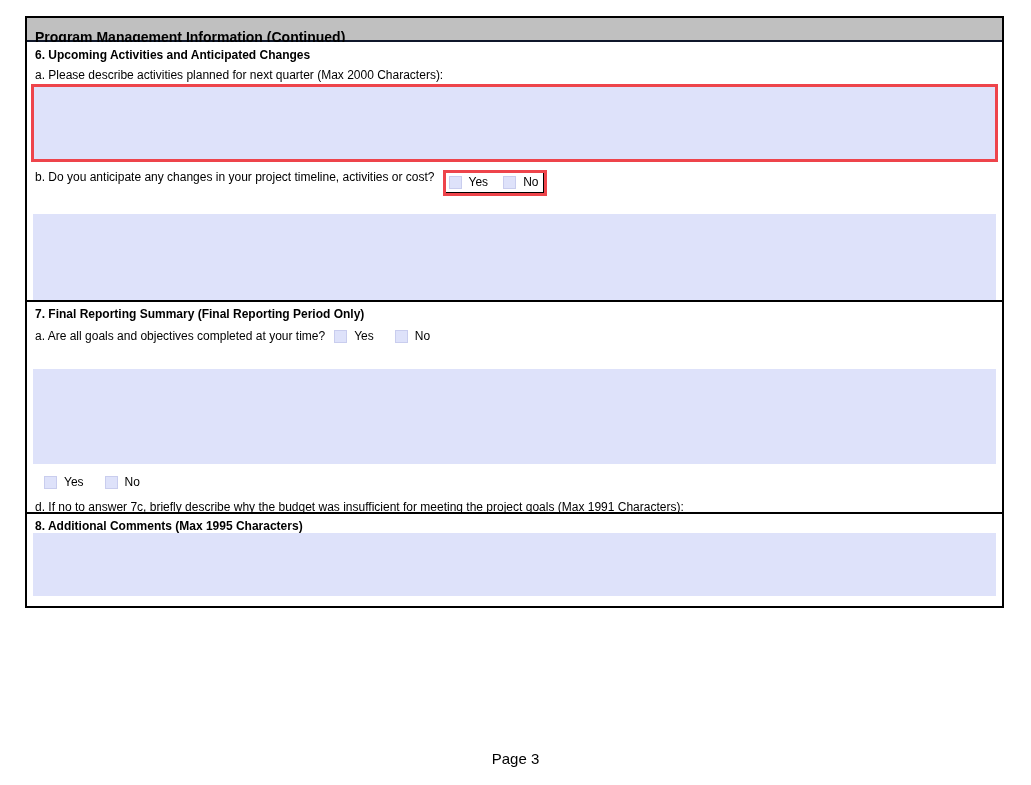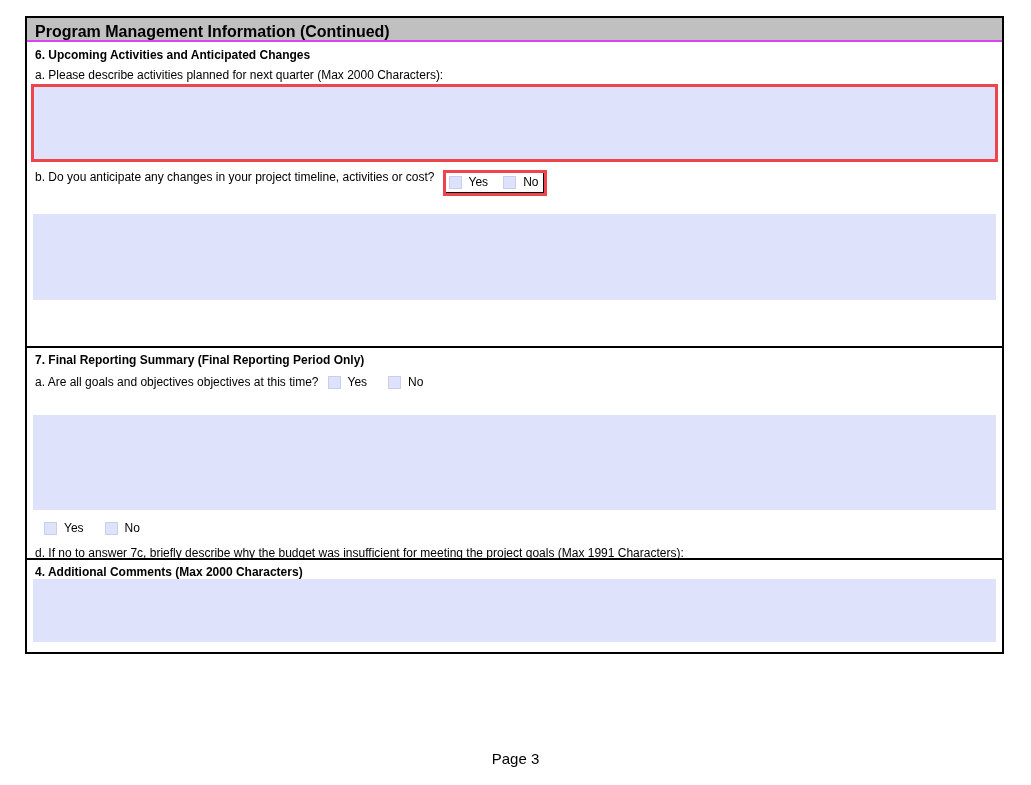--- a/index.html
+++ b/index.html
@@ -15,34 +15,34 @@
   .form-table {
     position: absolute;
     left: 25px; top: 16px;
     width: 979px;
     border: 2px solid #000;
     box-sizing: border-box;
     background: #fff;
   }
   .form-header {
     background: #c0c0c0;
-    border-bottom: 2px solid #d946ef;
+    border-bottom: 2px solid #0f172a;
     font-weight: bold;
-    font-size: 16px;
-    padding: 5px 8px 4px 8px;
+    font-size: 14px;
+    padding: 11px 8px 4px 8px;
     box-sizing: border-box;
     height: 24px;
   }
   .section {
     position: relative;
     background: #fff;
     box-sizing: border-box;
   }
   .section + .section { border-top: 2px solid #000; }
-  .sec6 { height: 304px; }
+  .sec6 { height: 258px; }
   .sec7 { height: 212px; }
   .sec8 { height: 94px; }
   .sec-title {
     position: absolute;
     left: 8px;
     font-weight: bold;
     white-space: nowrap;
   }
   .q-label {
     position: absolute;
@@ -148,21 +148,21 @@
     </div>
 
 
     <textarea class="field" style="top: 172px; height: 86px;"></textarea>
   </div>
 
   <div class="section sec7">
     <div class="sec-title" style="top:5px">7. Final Reporting Summary (Final Reporting Period Only)</div>
 
     <div class="q-row" style="top:27px; height:16px">
-      <span>a. Are all goals and objectives objectives at this time?</span>
+      <span>a. Are all goals and objectives completed at your time?</span>
       <span class="cb-pair" style="margin-left:9px">
         <span class="checkbox"></span>
         <span class="cb-label">Yes</span>
       </span>
       <span class="cb-pair" style="margin-left:21px">
         <span class="checkbox"></span>
         <span class="cb-label">No</span>
       </span>
     </div>
 
@@ -179,19 +179,19 @@
         <span class="cb-label">No</span>
       </span>
     </div>
 
     <div class="q-label" style="top:198px">d. If no to answer 7c, briefly describe why the budget was insufficient for meeting the project goals (Max 1991 Characters):</div>
 
     <textarea class="field" style="top: 214px; height: 58px;"></textarea>
   </div>
 
   <div class="section sec8">
-    <div class="sec-title" style="top:5px">4. Additional Comments (Max 2000 Characters)</div>
+    <div class="sec-title" style="top:5px">8. Additional Comments (Max 1995 Characters)</div>
     <textarea class="field" style="top: 19px; height: 63px;"></textarea>
   </div>
 
 </div>
 
 <div class="page-footer">Page 3</div>
 
 </body></html>

